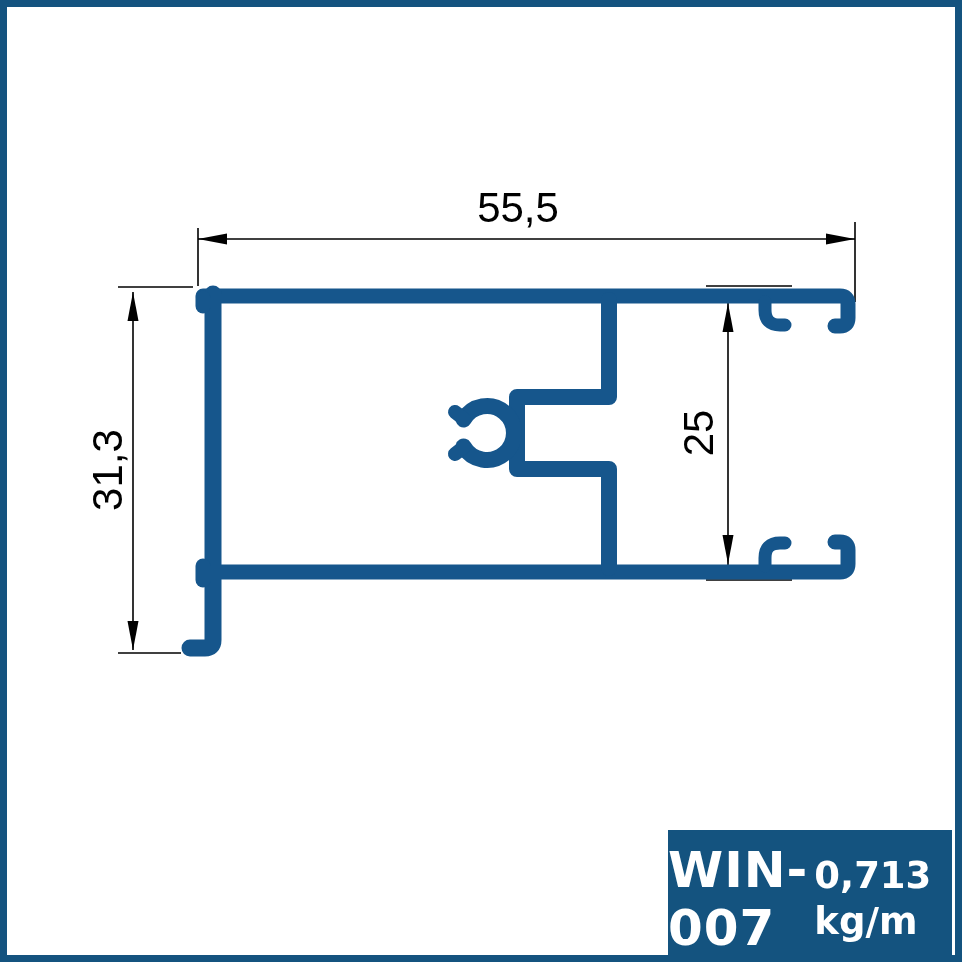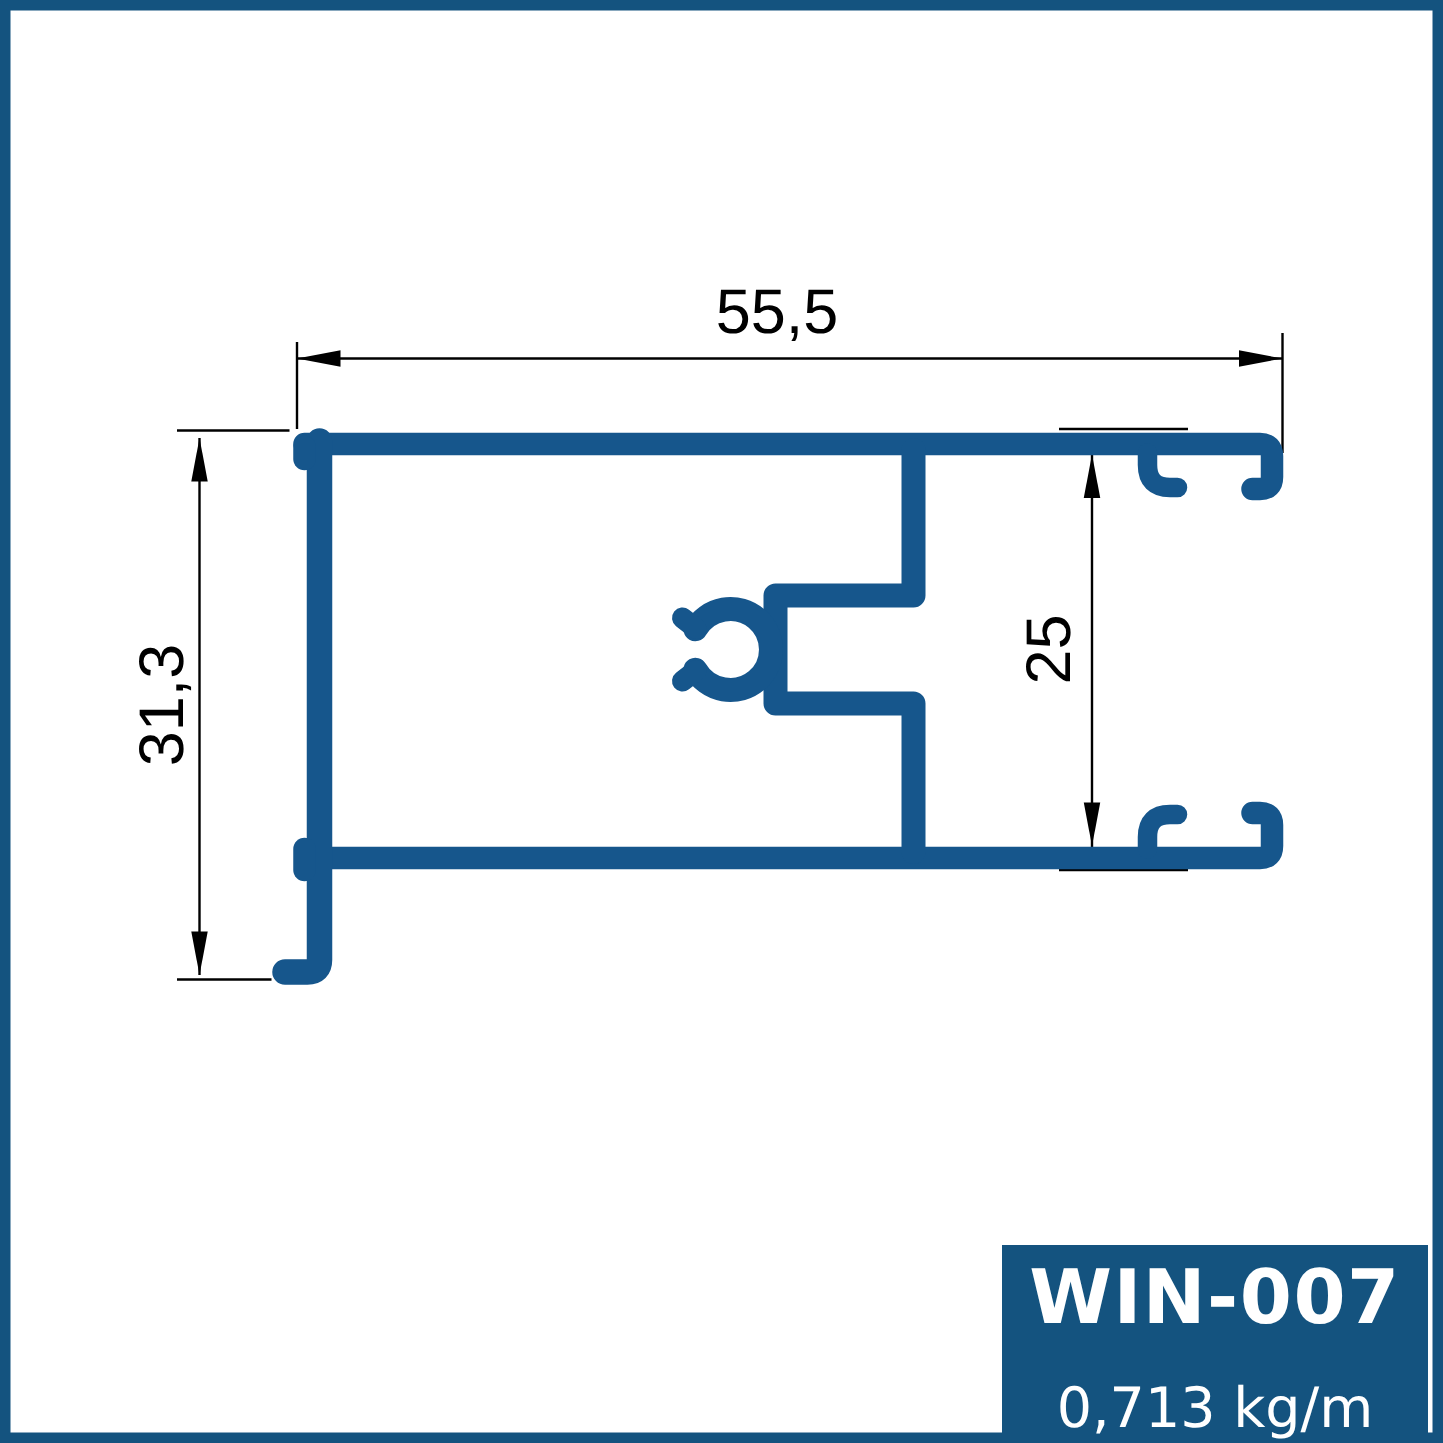--- a/index.html
+++ b/index.html
@@ -34,38 +34,38 @@
   .dim-label.vertical {
     transform: rotate(-90deg);
   }
   .label-box {
     position: absolute;
     left: 668px; top: 830px;
     width: 284px; height: 132px;
     background: #14537F;
     z-index: 6;
     display: flex;
-    flex-direction: column;
+    flex-direction: row;
     align-items: center;
     justify-content: space-between;
     padding-top: 6px;
     box-sizing: border-box;
     font-family: "DejaVu Sans", sans-serif;
     color: #ffffff;
   }
   .label-box .code {
     font-size: 50px;
     font-weight: bold;
     line-height: 58px;
     letter-spacing: 1px;
   }
   .label-box .weight {
     font-size: 37px;
     line-height: 46px;
-    font-weight: normal;
+    font-weight: bold;
   }
 </style>
 </head>
 <body>
 
 <div class="frame"></div>
 
 <svg class="drawing" width="962" height="962" viewBox="0 0 962 962">
 
   <g stroke="#000000" stroke-width="1.6" fill="none">

